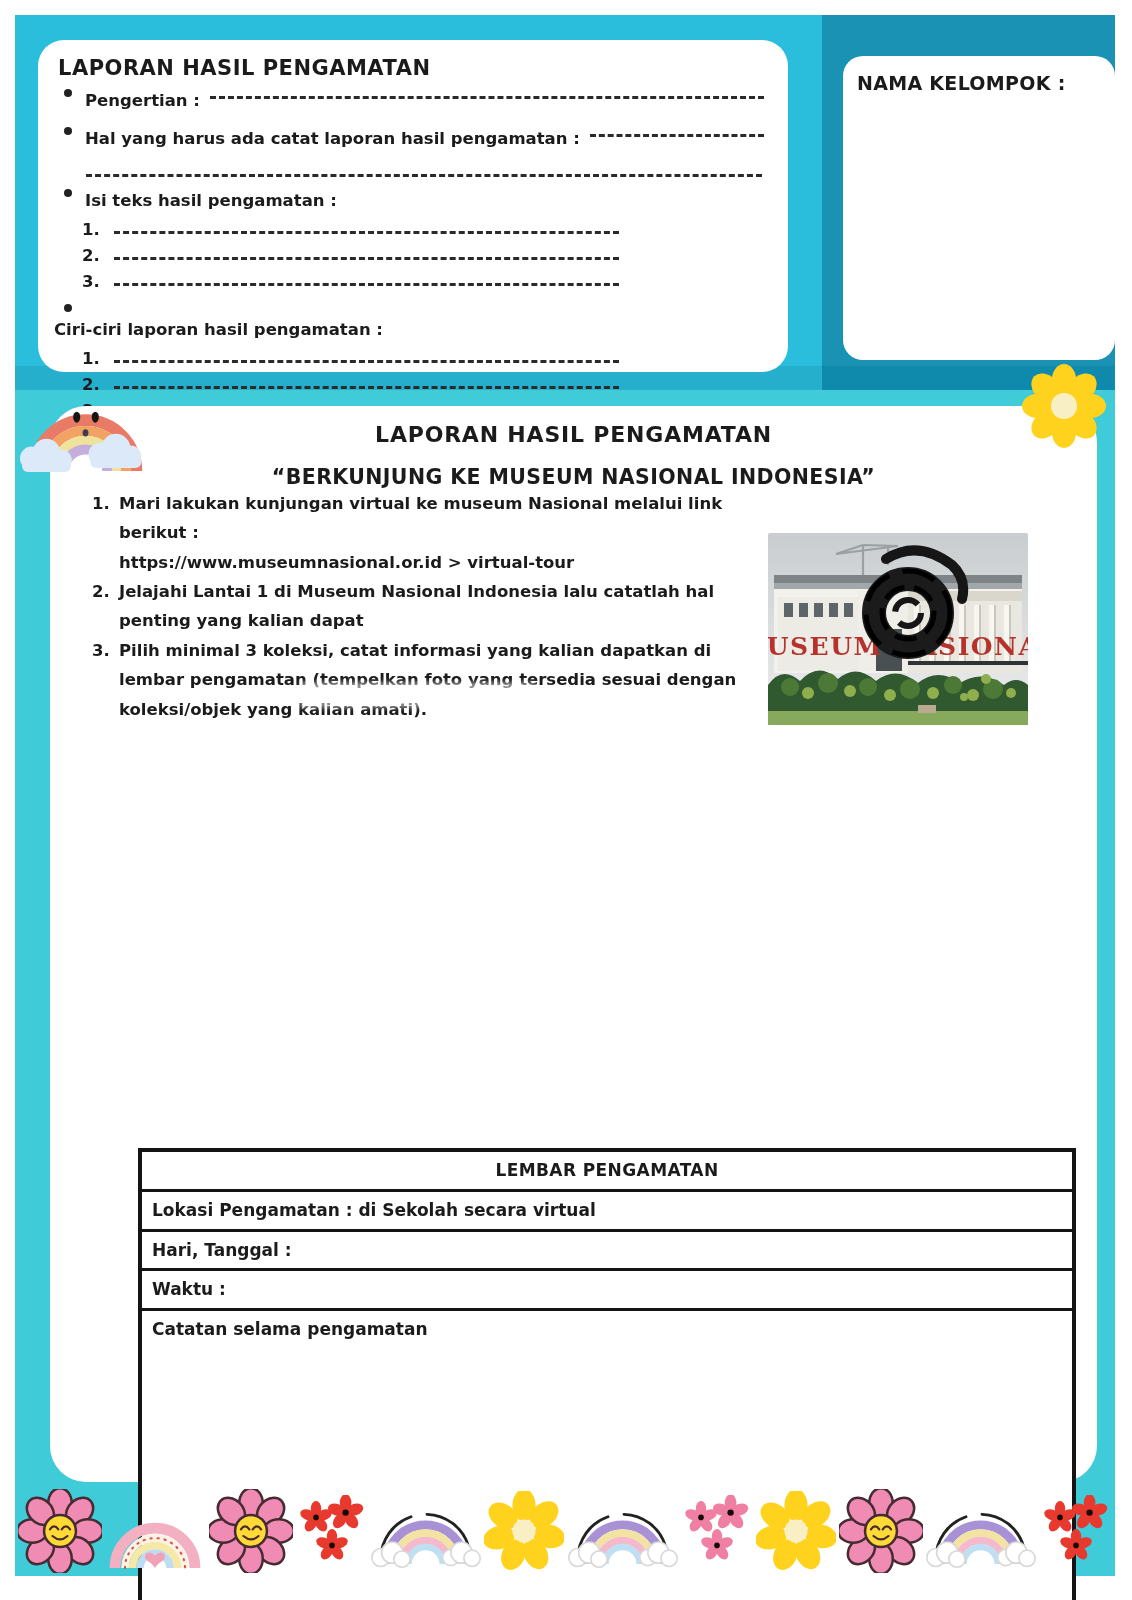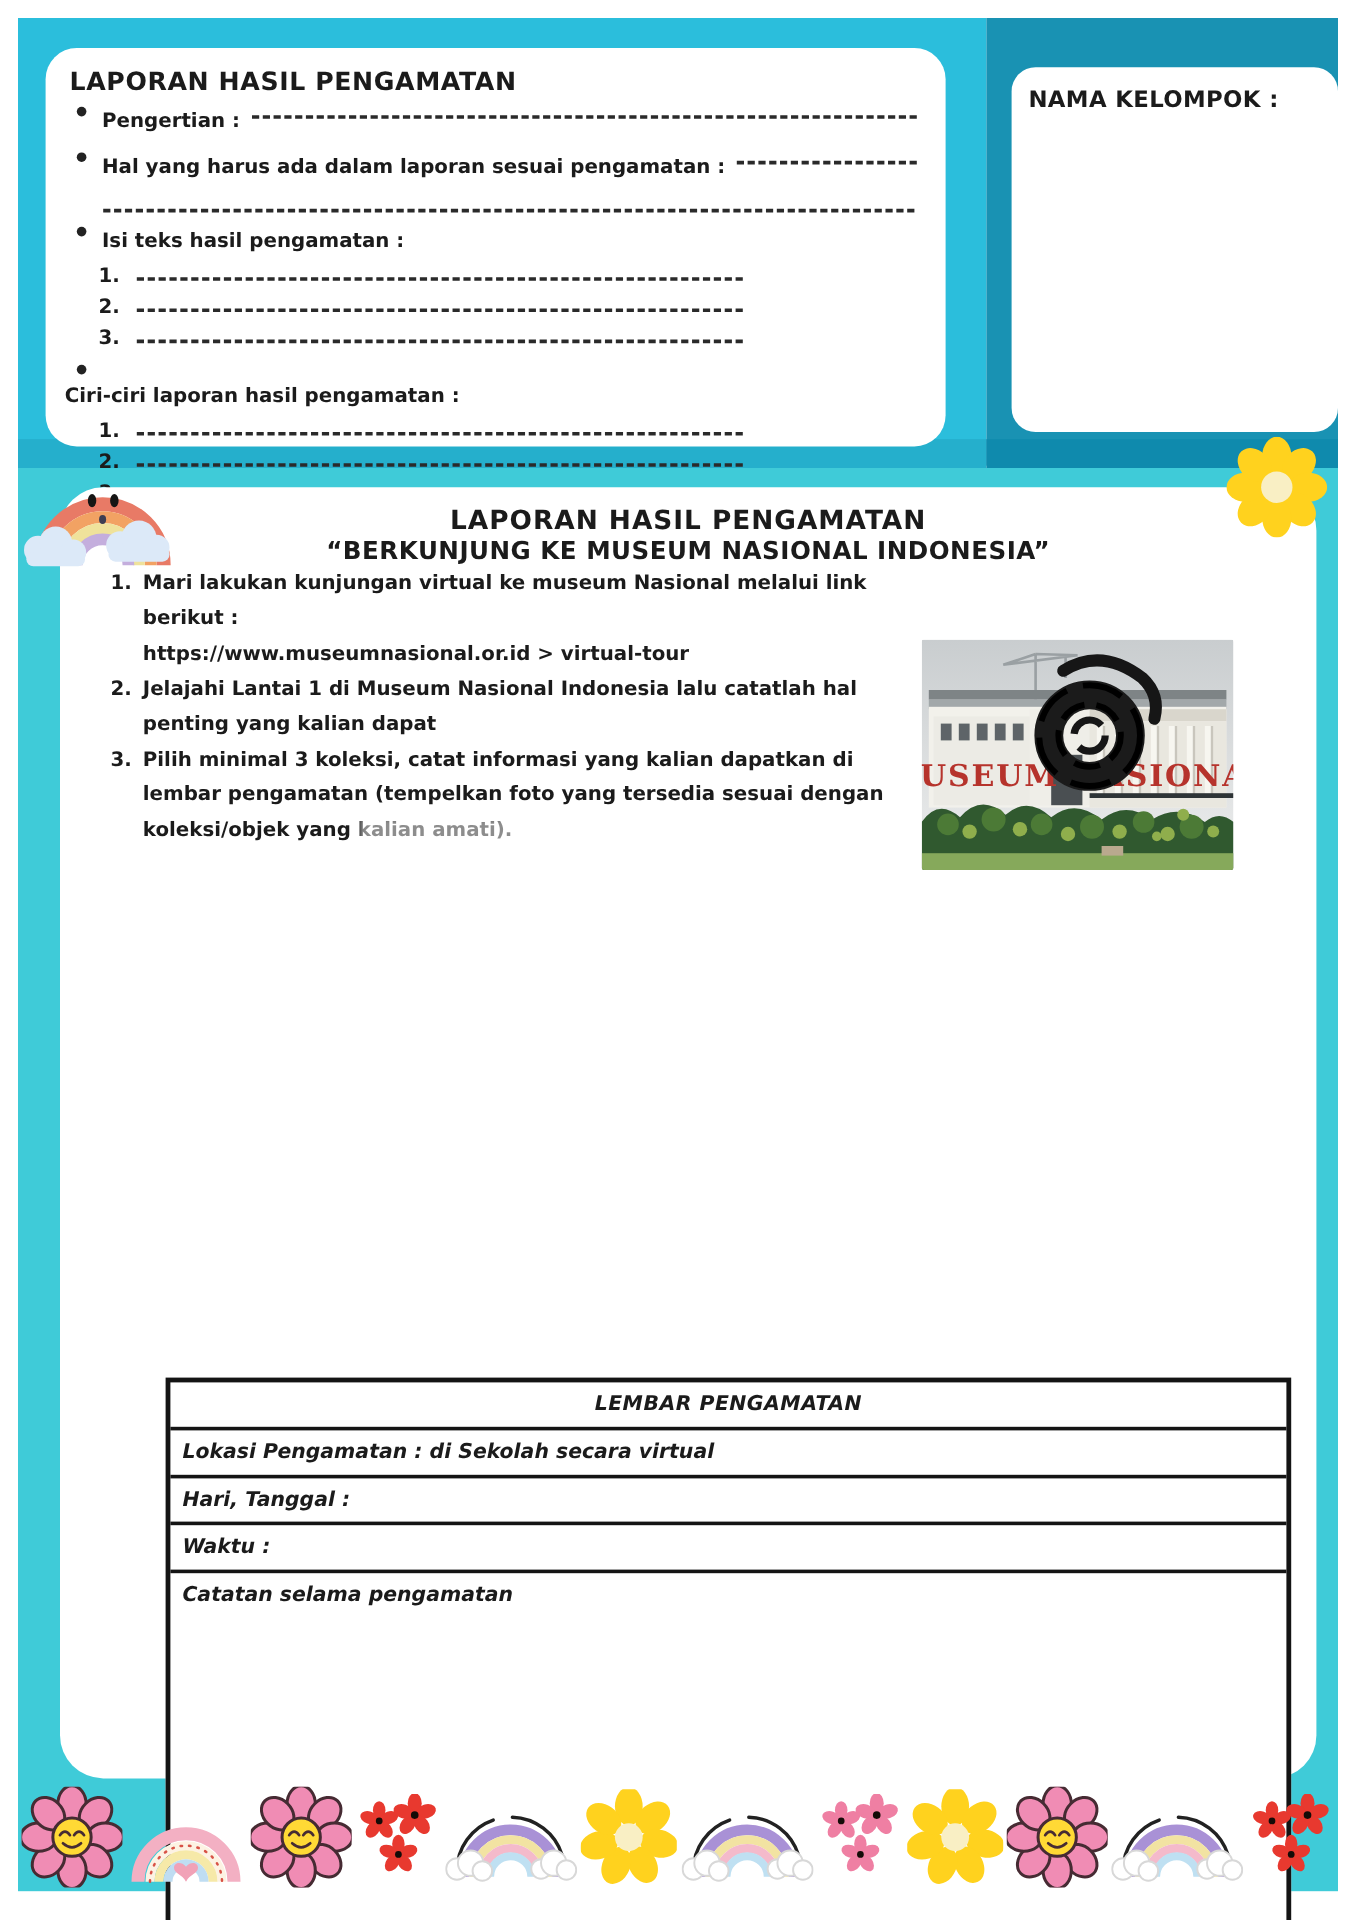--- a/index.html
+++ b/index.html
@@ -31,34 +31,34 @@
   .n-num{flex:none; margin-left:28px; width:22px; font-size:16.5px;}
   .n-row .dash{flex:none; width:505px;}
 
   
   .group-box{left:843px; top:56px; width:272px; height:304px; background:#fff; border-radius:20px; padding:16px 14px;}
   .group-title{font-size:19px; letter-spacing:.3px;}
 
   
   .panel{left:50px; top:406px; width:1047px; height:1076px; background:#fff; border-radius:36px; padding-top:16px;}
   .main-title{text-align:center; font-size:22px; letter-spacing:.8px;}
-  .main-sub{text-align:center; font-size:20.5px; letter-spacing:.4px; margin-top:0;}
+  .main-sub{text-align:center; font-size:20.5px; letter-spacing:.4px; margin-top:18px;}
   .petunjuk{font-size:18px; margin:26px 0 6px 22px;}
   .ins-list{margin-left:42px; width:678px; font-size:16.5px; line-height:1.78;}
   .ins-item{display:flex;}
   .ins-num{flex:none; width:27px;}
   .link{text-decoration-thickness:2.5px; text-underline-offset:4px;}
   .smudge{left:300px; top:682px; width:235px; height:26px; background:rgba(255,255,255,.5); filter:blur(2px);}
 
   
   .museum{left:768px; top:533px; width:260px; height:192px; overflow:hidden; border-radius:2px;}
 
   
   .obs-table{left:88px; top:742px; width:938px; border:4px solid var(--table-border); background:#fff;}
-  .trow{font-size:17px; padding:7px 10px 6px 10px; border-top:3px solid var(--table-border); line-height:1.4;font-style:italic;}
+  .trow{font-size:17px; padding:7px 10px 6px 10px; border-top:3px solid var(--table-border); line-height:1.4;}
   .trow.th{border-top:none; text-align:center; letter-spacing:.4px;}
   .trow.tall{height:478px;}
 
   
   .deco-rainbow-face{left:20px; top:378px;}
   .deco-top-flower{left:1022px; top:364px;}
   .footer-row{left:15px; top:1486px; width:1100px; height:90px; display:flex; align-items:center; justify-content:space-evenly;}
   .deco svg{display:block;}
 </style>
 </head>
@@ -74,21 +74,21 @@
   <div class="tl-title">LAPORAN HASIL PENGAMATAN</div>
 
   <div class="b-row">
     <span class="bullet"></span>
     <span class="b-label">Pengertian :</span>
     <span class="dash"></span>
   </div>
 
   <div class="b-row" style="margin-top:14px;">
     <span class="bullet"></span>
-    <span class="b-label">Hal yang harus ada dalam laporan sesuai pengamatan :</span>
+    <span class="b-label">Hal yang harus ada catat laporan hasil pengamatan :</span>
     <span class="dash"></span>
   </div>
   <div class="fullline"></div>
 
   <div class="b-row" style="margin-top:12px;">
     <span class="bullet"></span>
     <span class="b-label">Isi teks hasil pengamatan :</span>
   </div>
   <div class="n-row">
     <span class="n-num">1.</span>

